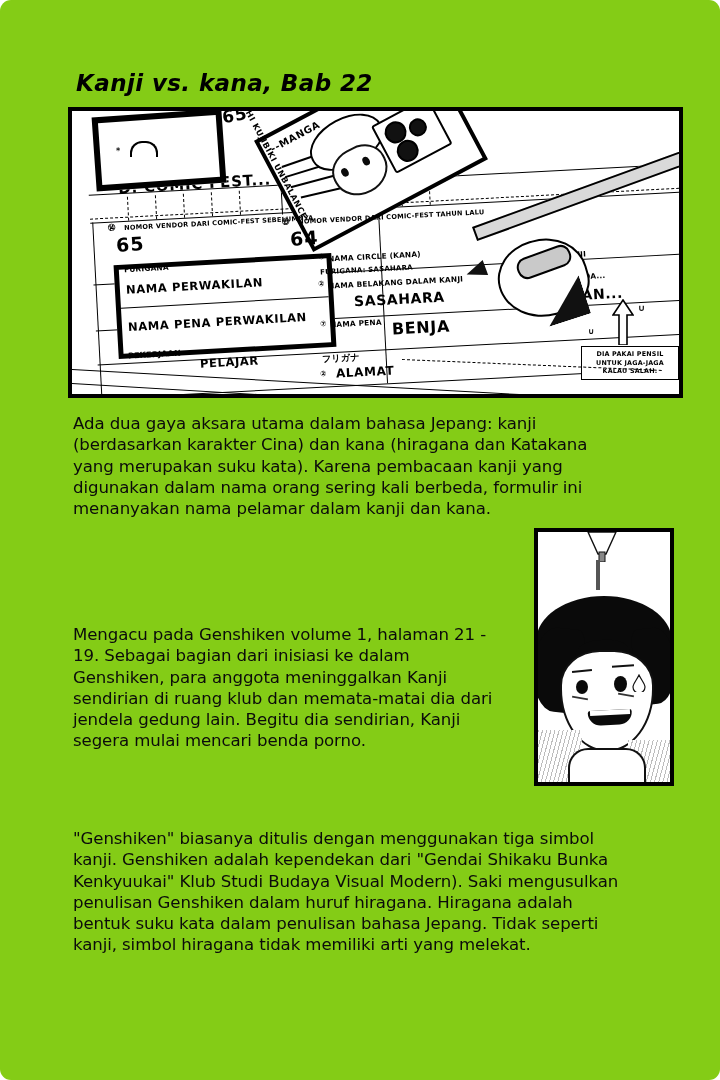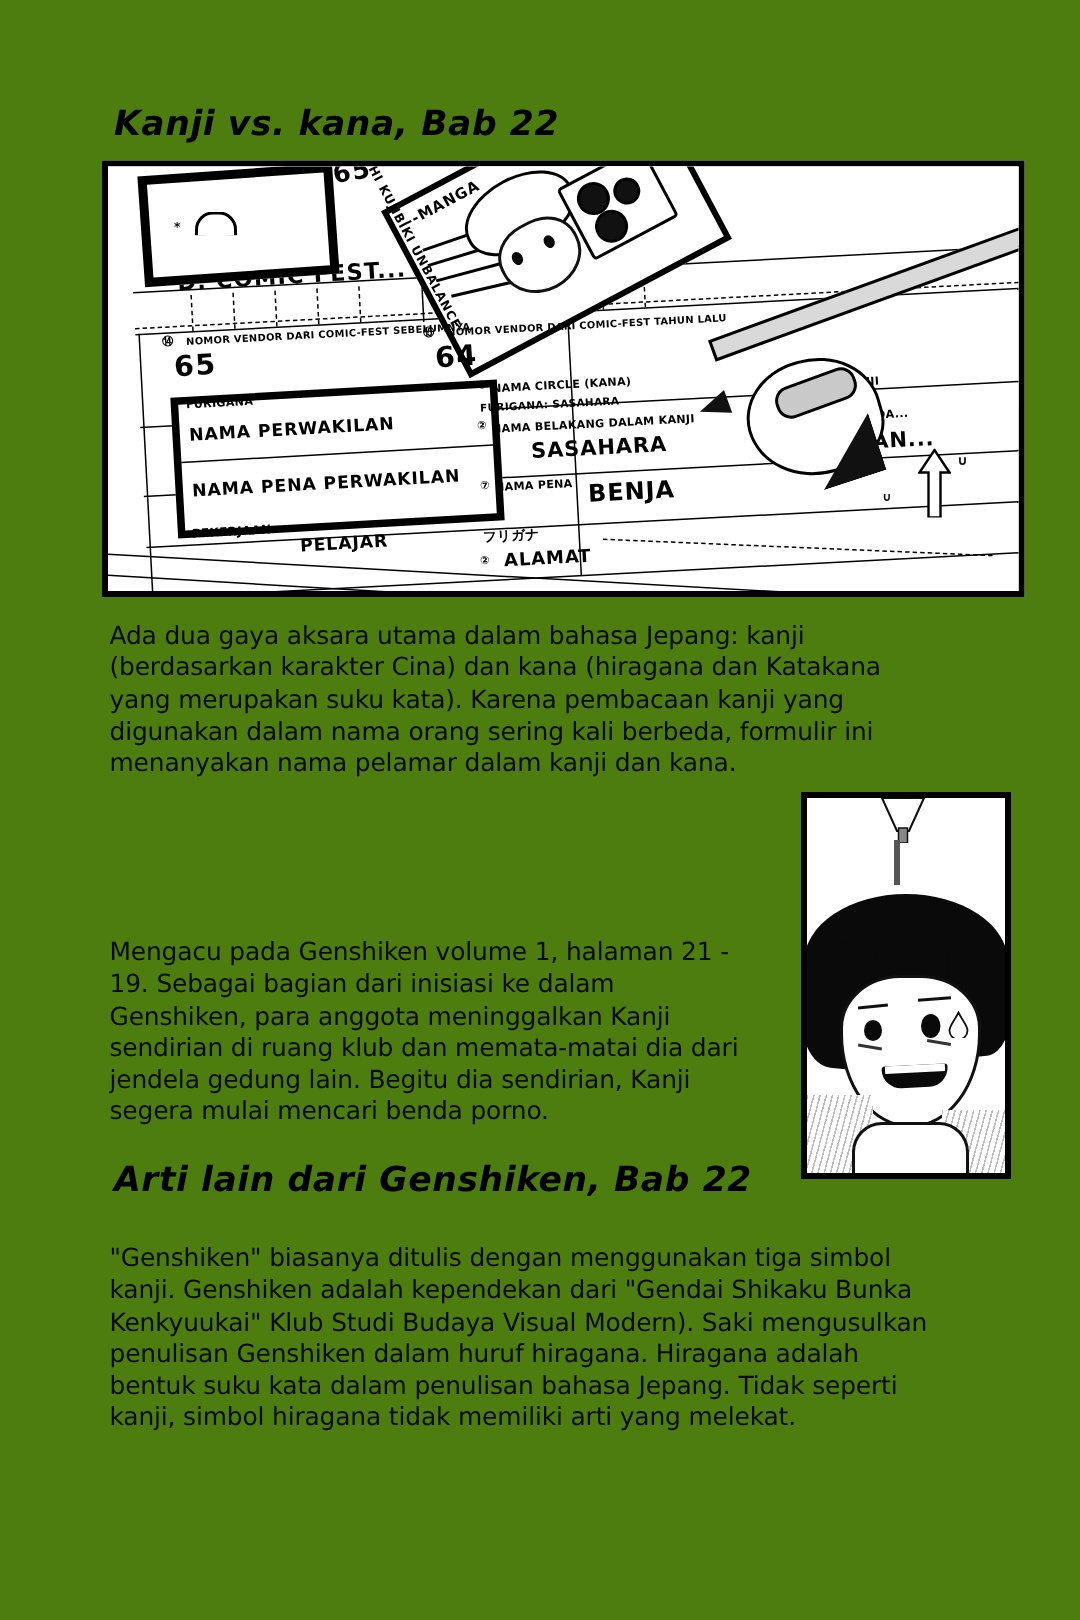--- a/index.html
+++ b/index.html
@@ -12,21 +12,22 @@
     width: 720px;
     height: 1080px;
     overflow: hidden;
     font-family: "DejaVu Sans", sans-serif;
     color: #111;
   }
   .page {
     position: relative;
     width: 720px;
     height: 1080px;
-    background: #4d7c0f;
+    background: #84cc16;
+    border-radius: 11px;
   }
 
   
   .section-heading {
     position: absolute;
     font-family: "DejaVu Sans", sans-serif;
     font-weight: 700;
     font-style: italic;
     font-size: 23px;
     letter-spacing: 0.4px;
@@ -361,20 +362,25 @@
     <div class="pencil-tip" style="left:394px; top:152px;
                 border-width:8px 20px 8px 0;
                 border-color:transparent #111 transparent transparent;
                 transform:rotate(-20deg);"></div>
     <div class="hand" style="left:426px; top:128px; width:86px; height:74px; transform:rotate(-16deg);"></div>
     <div style="position:absolute; left:444px; top:140px; width:52px; height:18px;
                 background:#c9c9c9; border:2px solid #000; border-radius:10px; transform:rotate(-20deg);"></div>
     <div style="position:absolute; left:470px; top:170px; width:44px; height:40px; background:#111;
                 transform:rotate(-18deg); clip-path:polygon(0 100%, 100% 0, 100% 100%);"></div>
 
+    <div class="note-box" style="left:509px; top:235px; width:88px;">
+      <div class="note-text">DIA PAKAI PENSIL
+UNTUK JAGA-JAGA
+KALAU SALAH.</div>
+    </div>
     <svg class="note-arrow" style="left:540px; top:188px;" viewBox="0 0 22 46">
       <polygon points="11,1 21,16 15,16 15,46 7,46 7,16 1,16" fill="#fff" stroke="#000" stroke-width="1.6"></polygon>
     </svg>
     <div style="position:absolute; left:566px; top:192px; font-size:9px; font-weight:700;">∪</div>
     <div style="position:absolute; left:516px; top:216px; font-size:8px; font-weight:700;">∪</div>
 
     <div class="rule" style="left:0px; top:258px; width:600px; transform:rotate(3.2deg); transform-origin:left top;"></div>
     <div class="rule dashed" style="left:330px; top:248px; width:260px; transform:rotate(2.4deg); transform-origin:left top;"></div>
     <div class="rule" style="left:0px; top:272px; width:600px; transform:rotate(3.4deg); transform-origin:left top;"></div>
   </div>
@@ -421,17 +427,16 @@
     <svg style="position:absolute; left:94px; top:142px;" width="14" height="18" viewBox="0 0 14 18">
       <path d="M7 1 C10 7, 13 10, 13 13 A6 6 0 1 1 1 13 C1 10, 4 7, 7 1 Z" fill="#fff" stroke="#111" stroke-width="1.2"></path>
     </svg>
 
     <div class="shade-hatch" style="left:0px; top:198px; width:44px; height:52px;"></div>
     <div class="shade-hatch" style="left:90px; top:208px; width:42px; height:42px;"></div>
     <div style="position:absolute; left:30px; top:216px; width:74px; height:34px;
                 border:2px solid #111; border-bottom:none; border-radius:20px 20px 0 0; background:#fff;"></div>
   </div>
 
-  <div class="section-heading" style="left:76px; top:774px;">Arti lain dari Genshiken, Bab 22</div>
 
   <div class="body-text" style="left:73px; top:828px; width:550px;">"Genshiken" biasanya ditulis dengan menggunakan tiga simbol kanji. Genshiken adalah kependekan dari "Gendai Shikaku Bunka Kenkyuukai" Klub Studi Budaya Visual Modern). Saki mengusulkan penulisan Genshiken dalam huruf hiragana. Hiragana adalah bentuk suku kata dalam penulisan bahasa Jepang. Tidak seperti kanji, simbol hiragana tidak memiliki arti yang melekat.</div>
 
 </div>
 
 </body></html>

